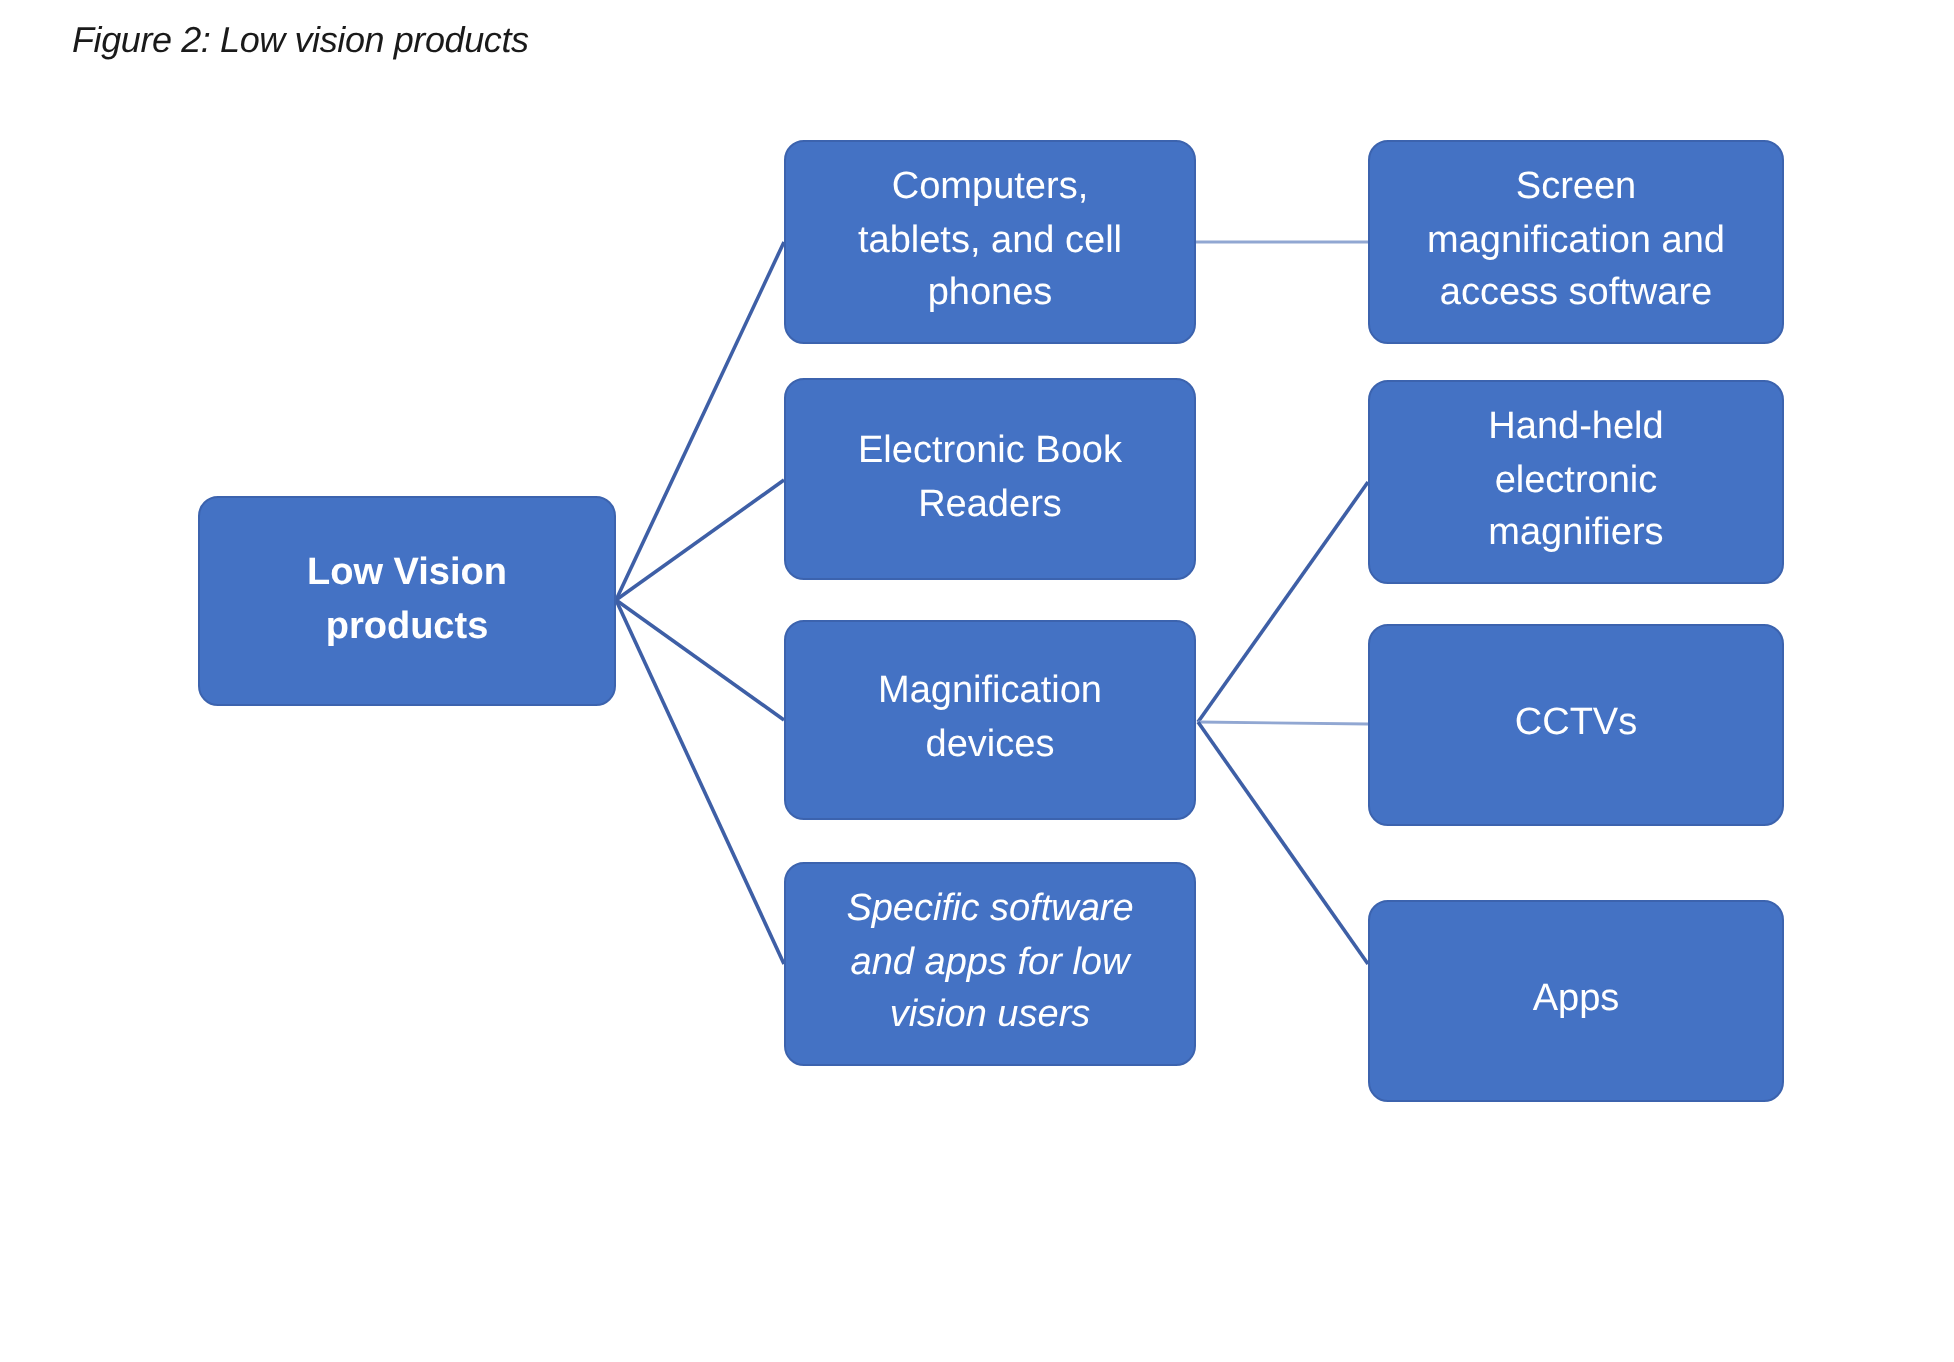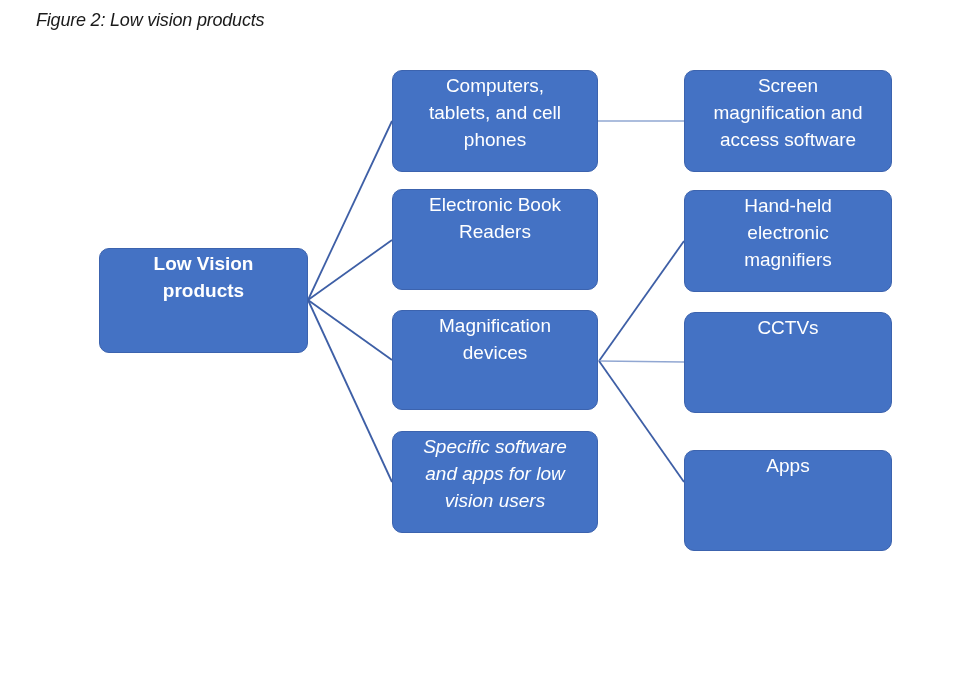--- a/index.html
+++ b/index.html
@@ -40,39 +40,40 @@
     stroke-width: 1.4;
   }
   .node {
     position: absolute;
     z-index: 1;
     background: var(--node-fill, #4472c4);
     border: 1px solid var(--node-border, #3c63ae);
     border-radius: 10px;
     color: var(--node-text, #ffffff);
     display: flex;
+    align-items: center;
     justify-content: center;
     text-align: center;
     font-size: 19px;
     line-height: 1.42;
     box-sizing: border-box;
   }
   .node .label {
     white-space: pre-line;
     padding: 2px 6px;
   }
   
   .n-root { left: 99px;  top: 248px; width: 209px; height: 105px; font-weight: bold; }
   .n-m1   { left: 392px; top: 70px;  width: 206px; height: 102px; }
   .n-m2   { left: 392px; top: 189px; width: 206px; height: 101px; }
   .n-m3   { left: 392px; top: 310px; width: 206px; height: 100px; }
   .n-m4   { left: 392px; top: 431px; width: 206px; height: 102px; font-style: italic; }
   .n-r1   { left: 684px; top: 70px;  width: 208px; height: 102px; }
   .n-r2   { left: 684px; top: 190px; width: 208px; height: 102px; }
-  .n-r3   { left: 684px; top: 312px; width: 208px; height: 101px; border-radius: 11px; }
+  .n-r3   { left: 684px; top: 312px; width: 208px; height: 101px; }
   .n-r4   { left: 684px; top: 432px; width: 208px; height: 101px; margin-top: 18px; }
 </style>
 </head>
 <body style="background: rgb(255, 255, 255);">
 
 <div class="figure-title">Figure 2: Low vision products</div>
 
 <svg class="connectors" width="977" height="681" viewBox="0 0 977 681">
   <line class="edge" x1="308" y1="300" x2="392" y2="121"></line>
   <line class="edge" x1="308" y1="300" x2="392" y2="240"></line>

